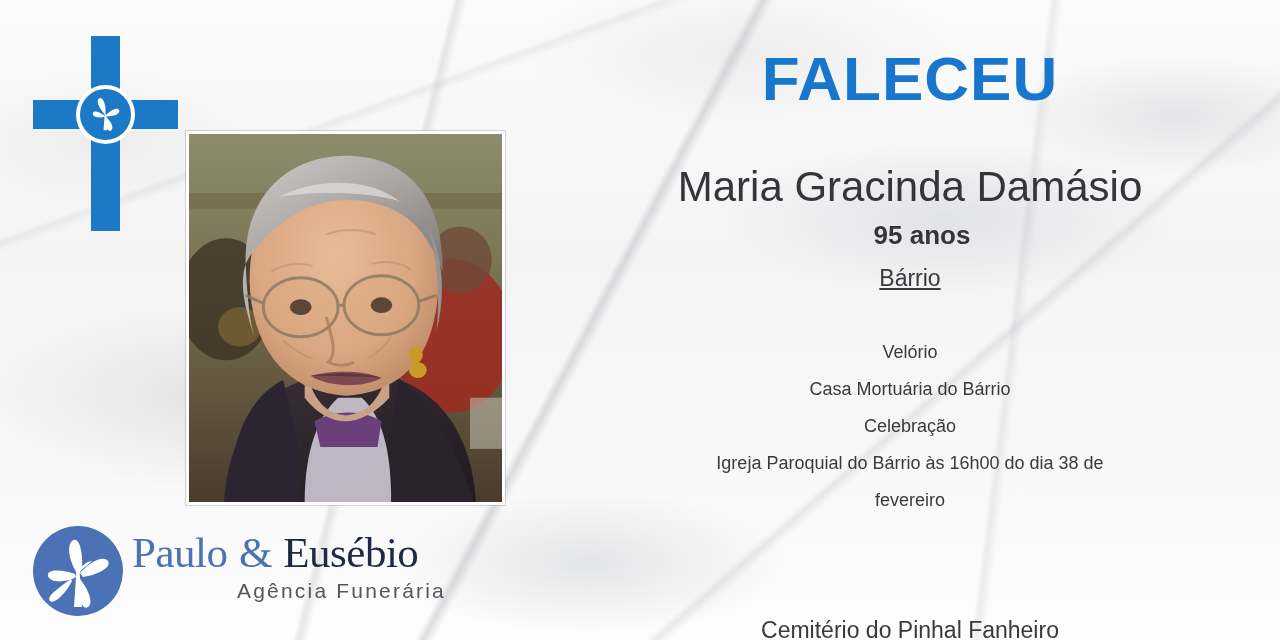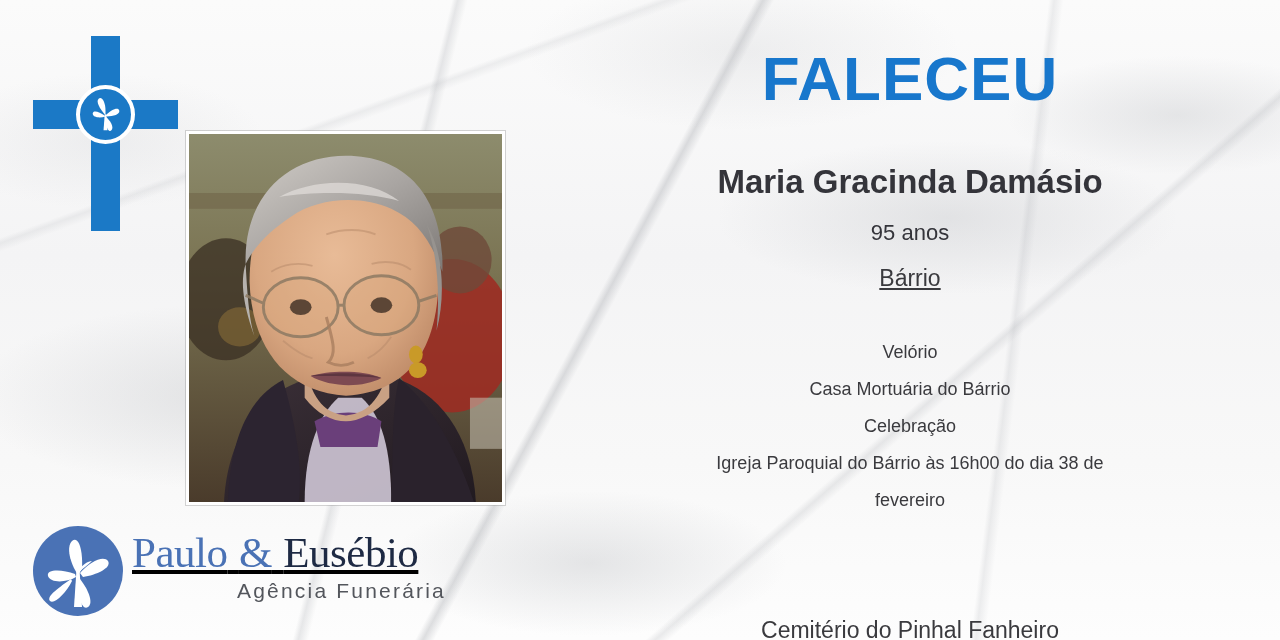--- a/index.html
+++ b/index.html
@@ -105,32 +105,32 @@
     font-weight: bold;
     letter-spacing: 1px;
     color: #1877cc;
     line-height: 1;
   }
   #deceased-name {
     position: absolute;
     left: 0;
     top: 162px;
     width: 100%;
-    font-size: 33px;
-    font-weight: bold;
+    font-size: 42px;
+    font-weight: normal;
     color: #34343a;
     line-height: 1.2;
   }
   #deceased-age {
     position: absolute;
-    left: 0;
+    left: 12px;
     top: 220px;
     width: 100%;
-    font-size: 22px;
-    font-weight: normal;
+    font-size: 26px;
+    font-weight: bold;
     color: #34343a;
     line-height: 1.2;
   }
   #deceased-locality {
     position: absolute;
     left: 0;
     top: 265px;
     width: 100%;
     font-size: 23px;
     color: #3a3a3e;
@@ -176,21 +176,20 @@
     position: absolute;
     left: 104px;
     top: 8px;
     width: 316px;
   }
   .logo-wordmark {
     font-size: 43px;
     line-height: 50px;
     white-space: nowrap;
     letter-spacing: -0.5px;
-    text-decoration: underline;
   }
   .logo-word-first { color: #4a72b5; font-family: "Liberation Serif", serif; }
   .logo-word-amp   { color: #4a72b5; font-family: "Liberation Serif", serif; }
   .logo-word-second{ color: #1e2a44; font-family: "Liberation Serif", serif; }
   .logo-tagline {
     font-size: 21px;
     color: #53565c;
     letter-spacing: 2.2px;
     text-align: right;
     padding-right: 2px;

